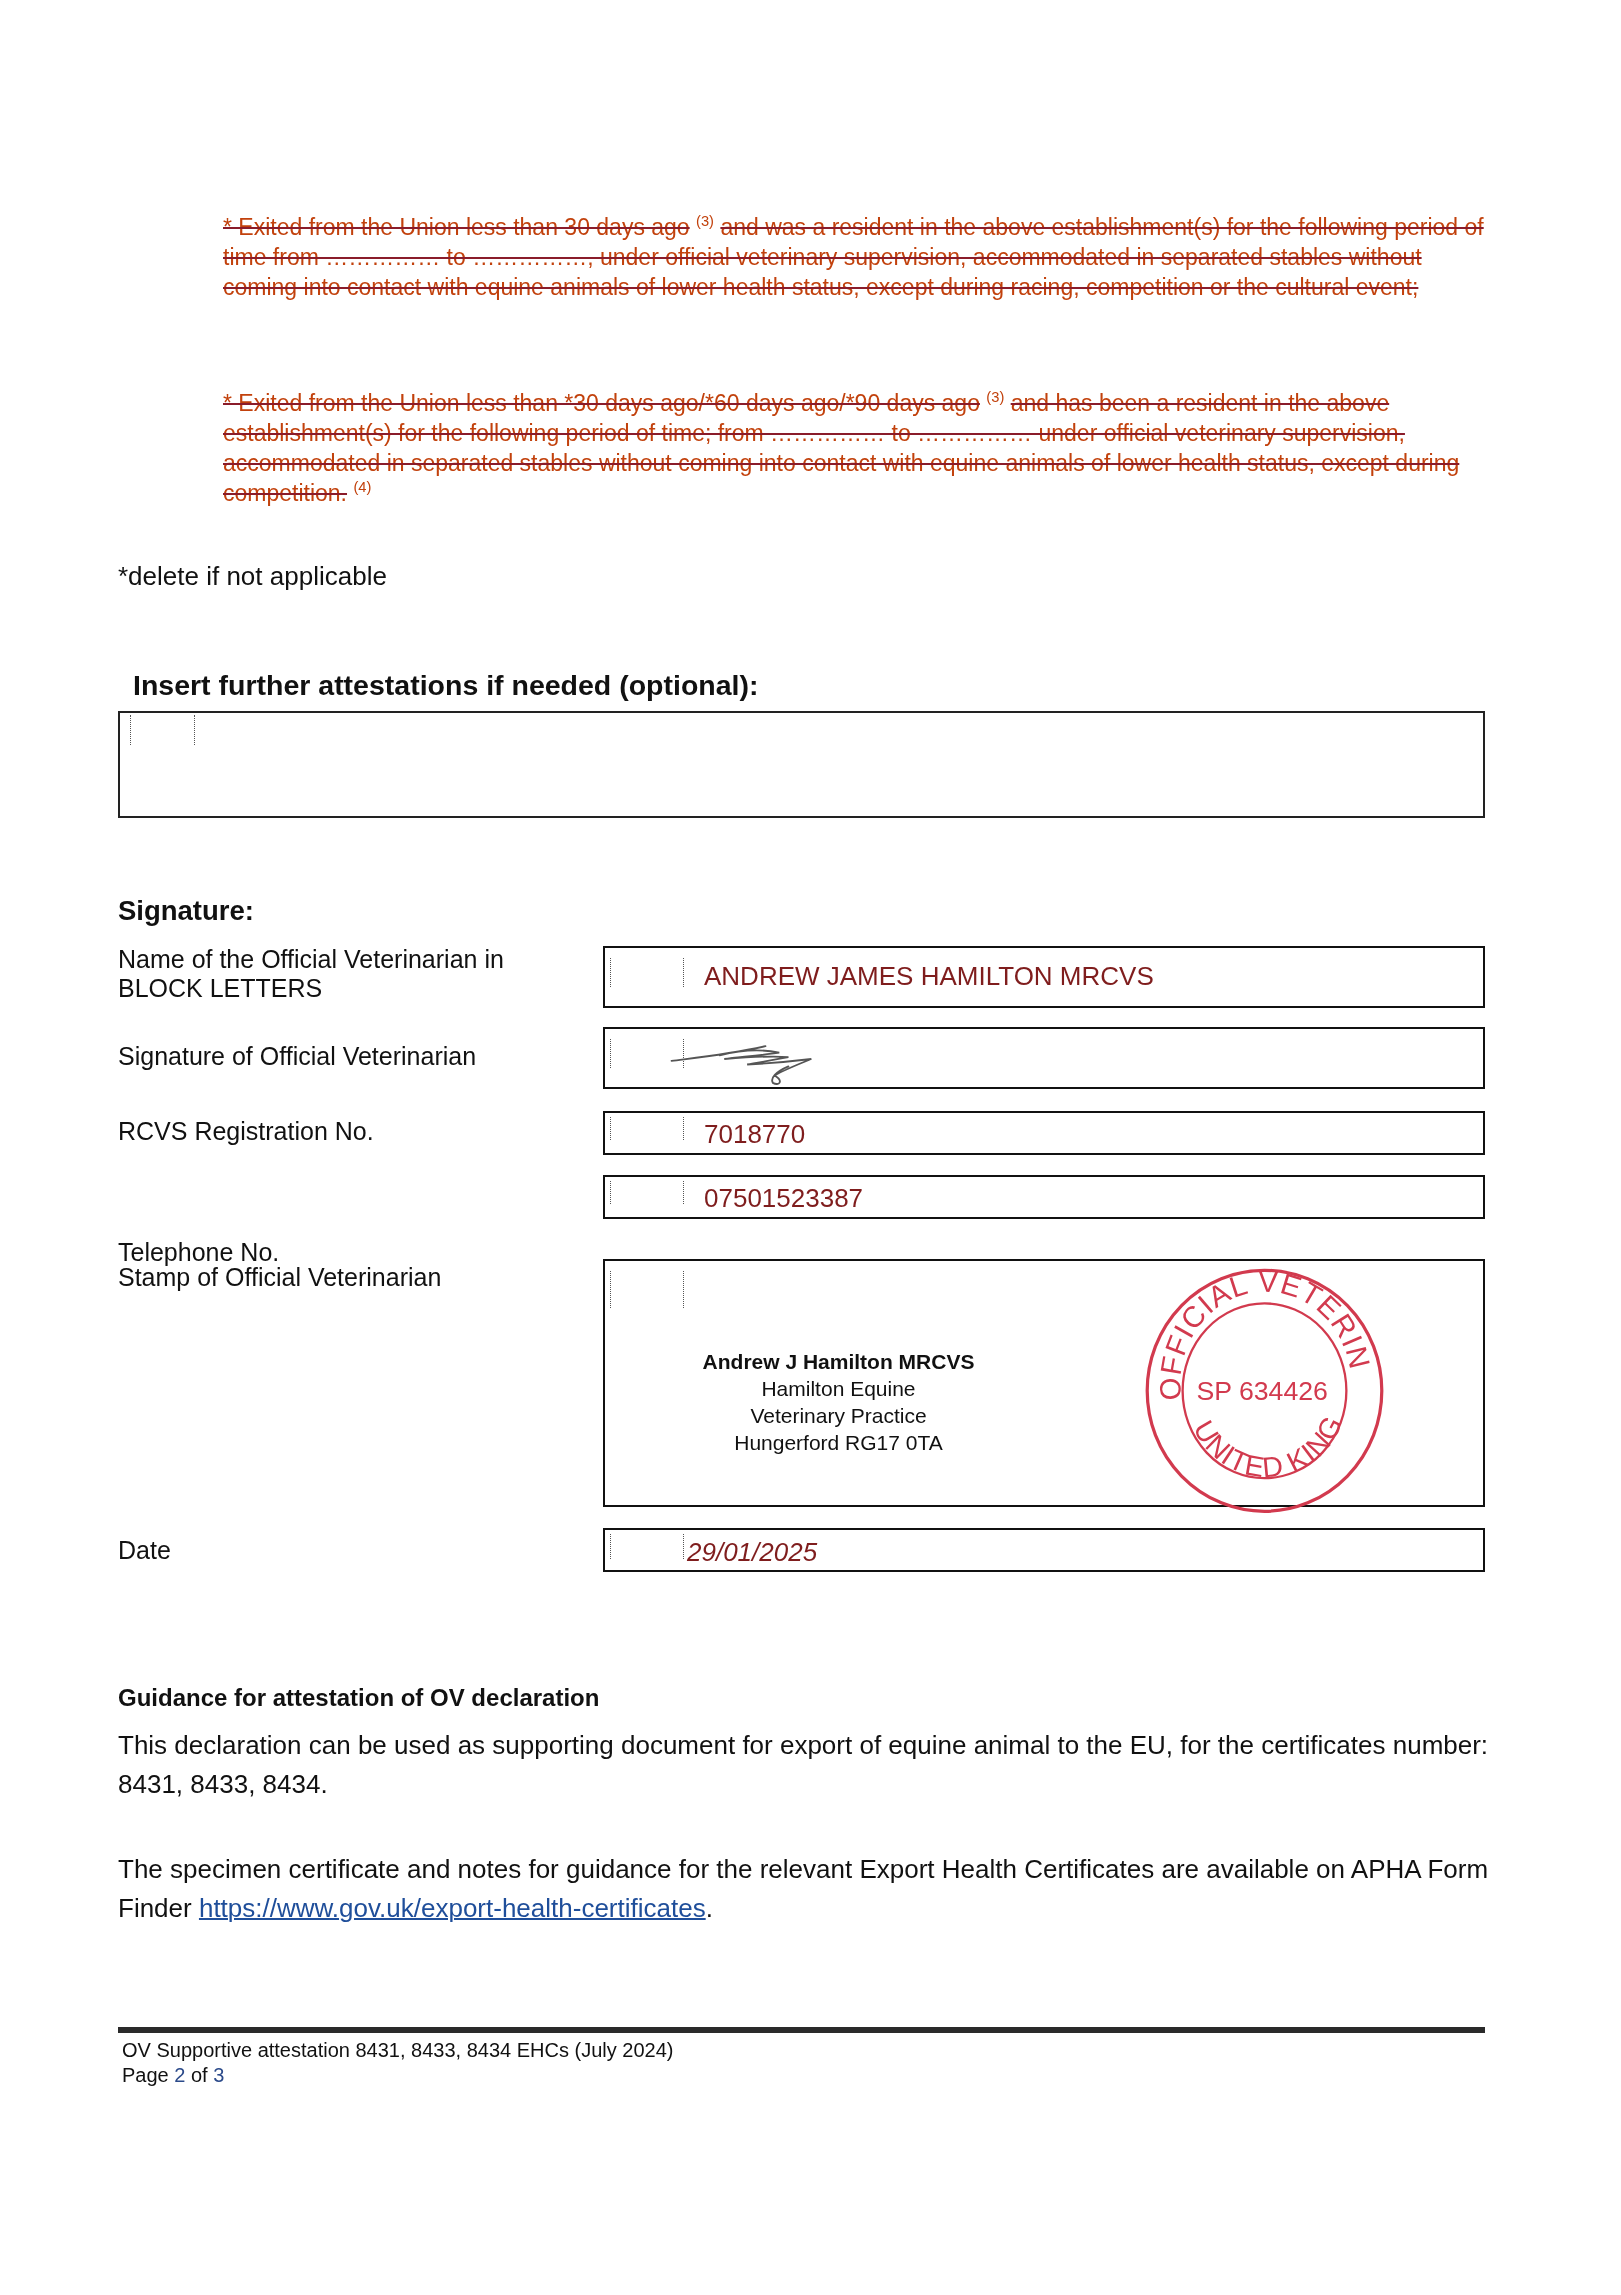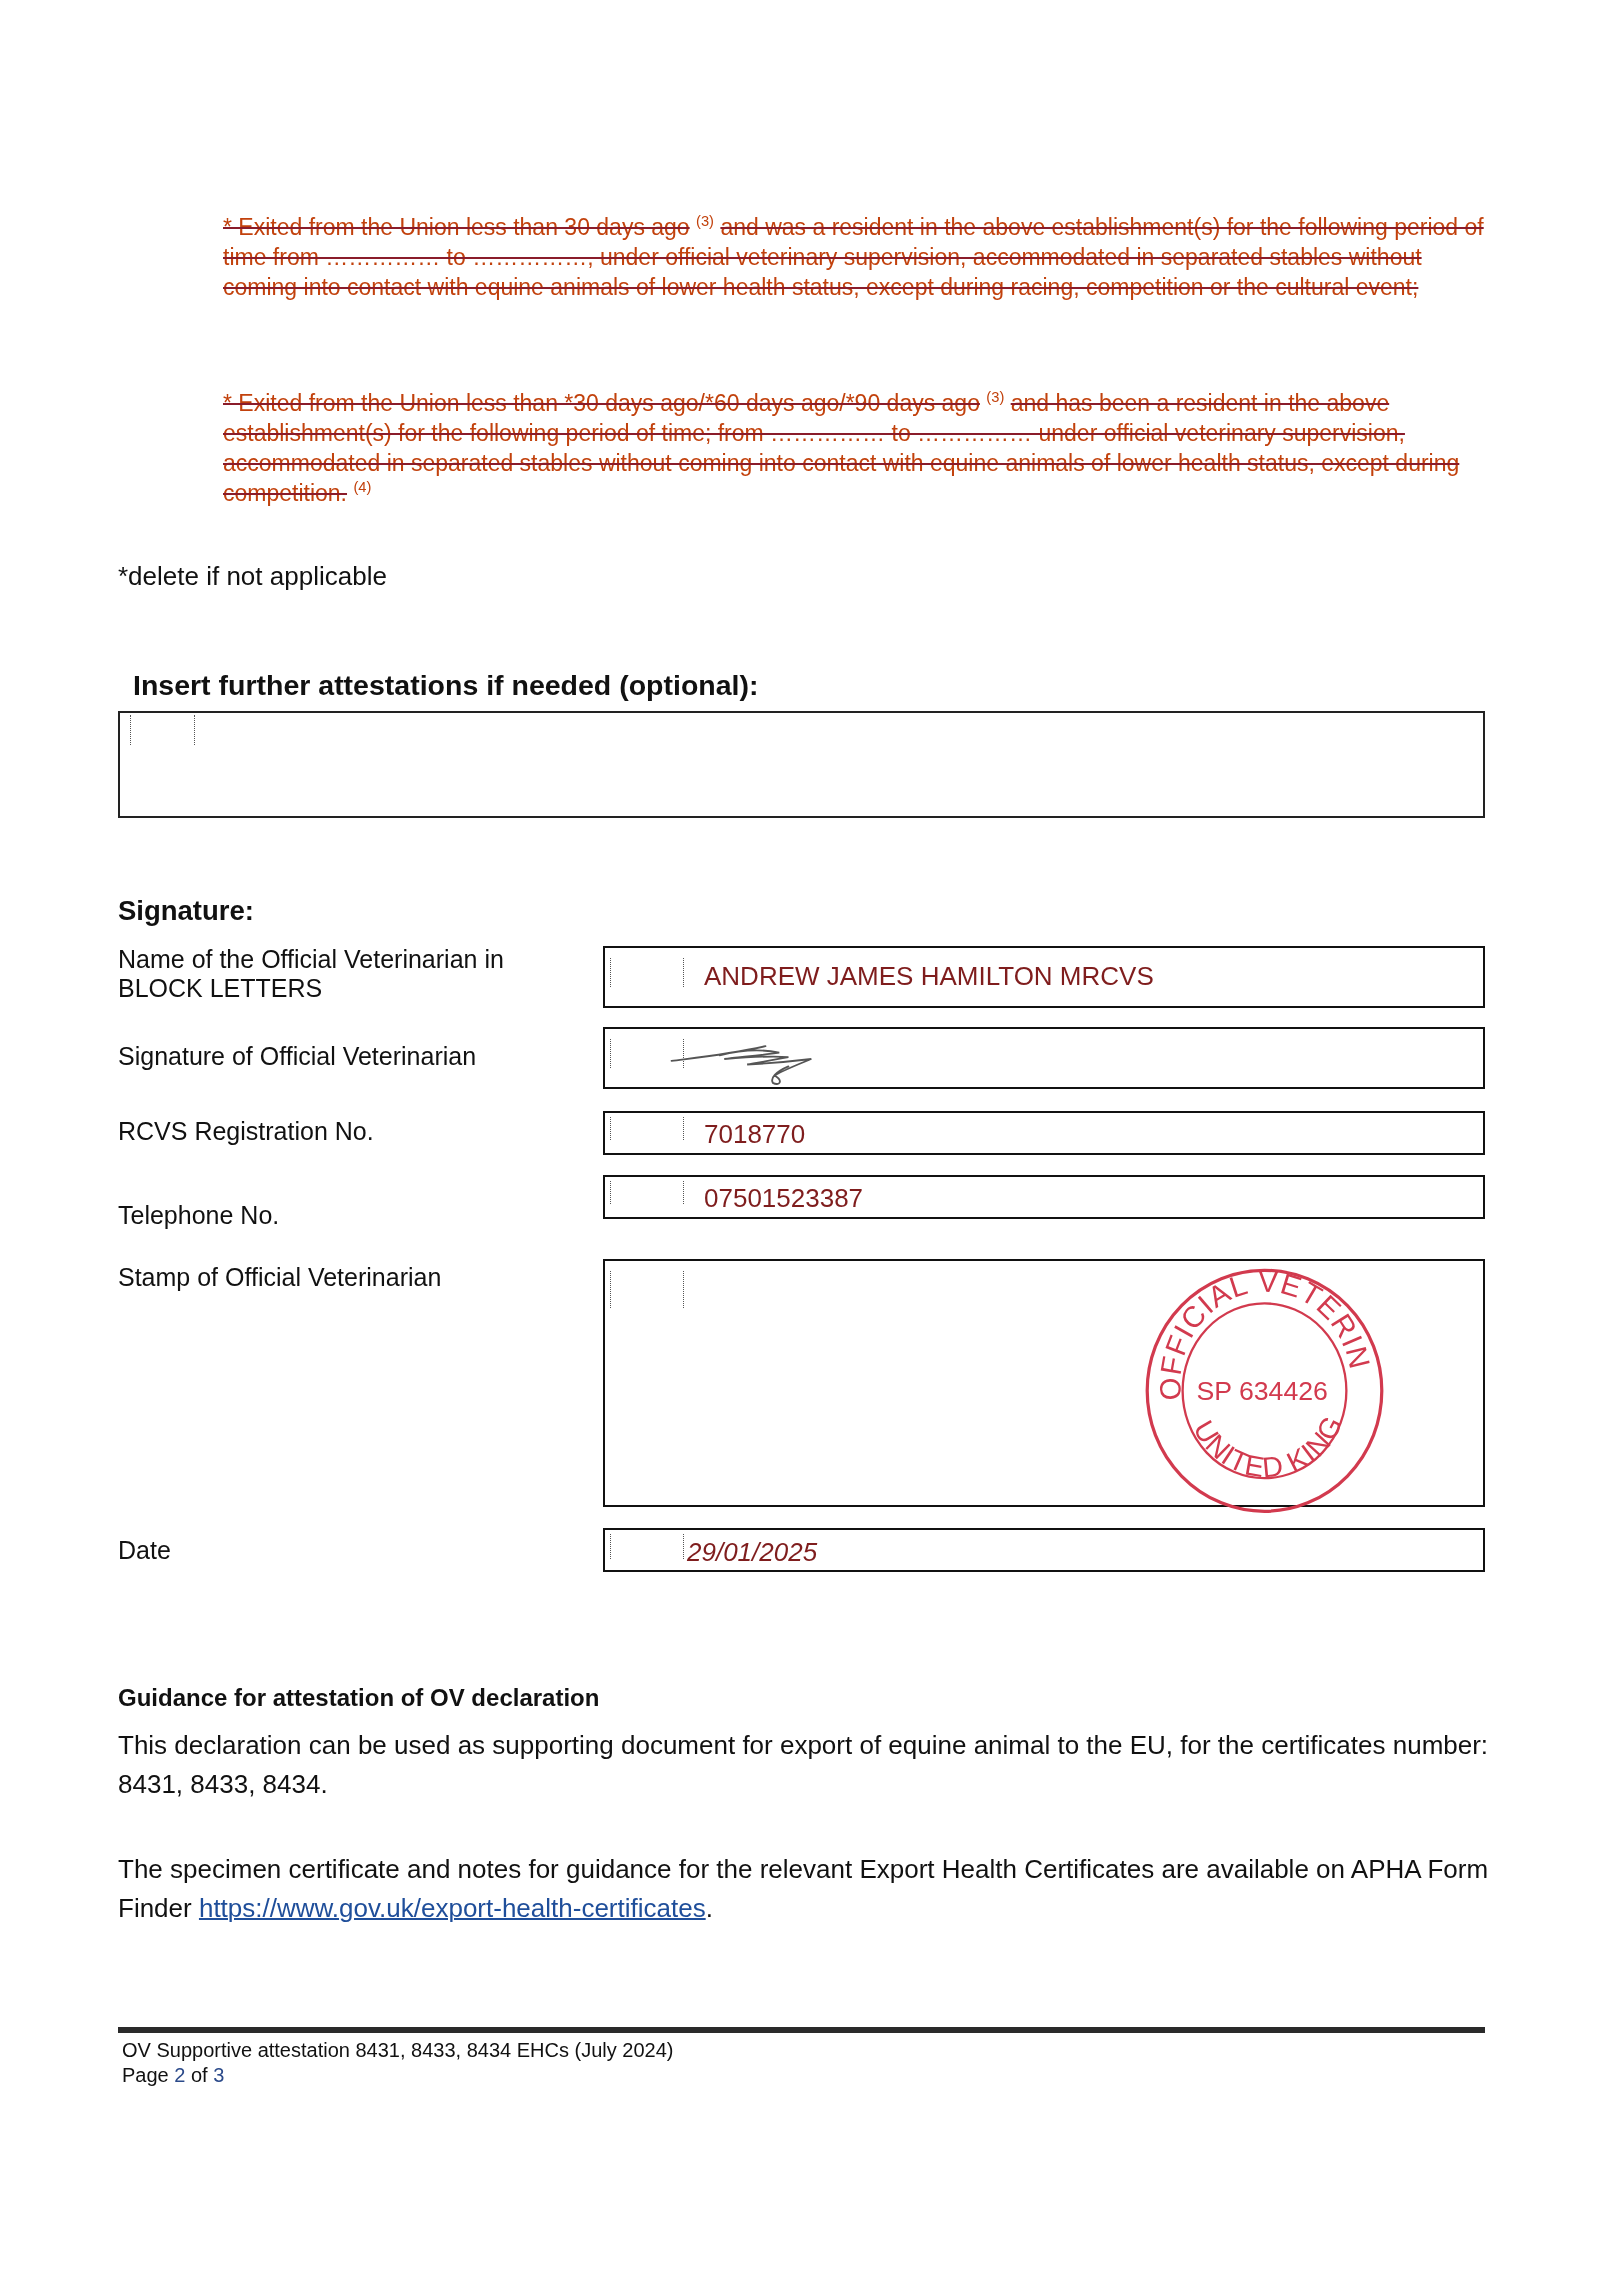--- a/index.html
+++ b/index.html
@@ -66,31 +66,37 @@
 
 </div>
 
 <div class="abs label" style="top:1117px;">RCVS Registration No.</div>
 <div class="abs field-box" style="top:1111px; height:44px;">
   <span class="tick" style="left:4.6px; height:23px; top:3.7px;"></span>
   <span class="tick" style="left:78px; height:23px; top:3.7px;"></span>
   <span class="field-value" style="top:6.4px;">7018770</span>
 </div>
 
-<div class="abs label" style="top:1201px;">Telephone No.</div>
+<div class="abs label" style="top:1238px;">Telephone No.</div>
 <div class="abs field-box" style="top:1175px; height:44px;">
   <span class="tick" style="left:4.6px; height:23px; top:3.7px;"></span>
   <span class="tick" style="left:78px; height:23px; top:3.7px;"></span>
   <span class="field-value" style="top:6.4px;">07501523387</span>
 </div>
 
 <div class="abs label" style="top:1263px;">Stamp of Official Veterinarian</div>
 <div class="abs field-box" style="top:1259px; height:248px;">
   <span class="tick" style="left:4.6px; height:37px;"></span>
   <span class="tick" style="left:78px; height:37px;"></span>
+  <div class="stamp-address">
+    <div class="name">Andrew J Hamilton MRCVS</div>
+    <div>Hamilton Equine</div>
+    <div>Veterinary Practice</div>
+    <div>Hungerford RG17 0TA</div>
+  </div>
   <svg class="seal" viewBox="0 0 550 550">
     <defs>
       <path id="topArc" d="M 95 300 A 185 200 0 0 1 460 230"></path>
       <path id="botArc" d="M 120 360 A 175 180 0 0 0 450 330"></path>
     </defs>
     <ellipse cx="275" cy="280" rx="255" ry="262" fill="none" stroke="#d23a4e" stroke-width="7"></ellipse>
     <ellipse cx="275" cy="280" rx="178" ry="190" fill="none" stroke="#d23a4e" stroke-width="5"></ellipse>
     <text font-family="Liberation Sans, sans-serif" font-size="64" fill="#d23a4e" letter-spacing="2">
       <textPath href="#topArc">OFFICIAL VETERINARIAN</textPath>
     </text>

